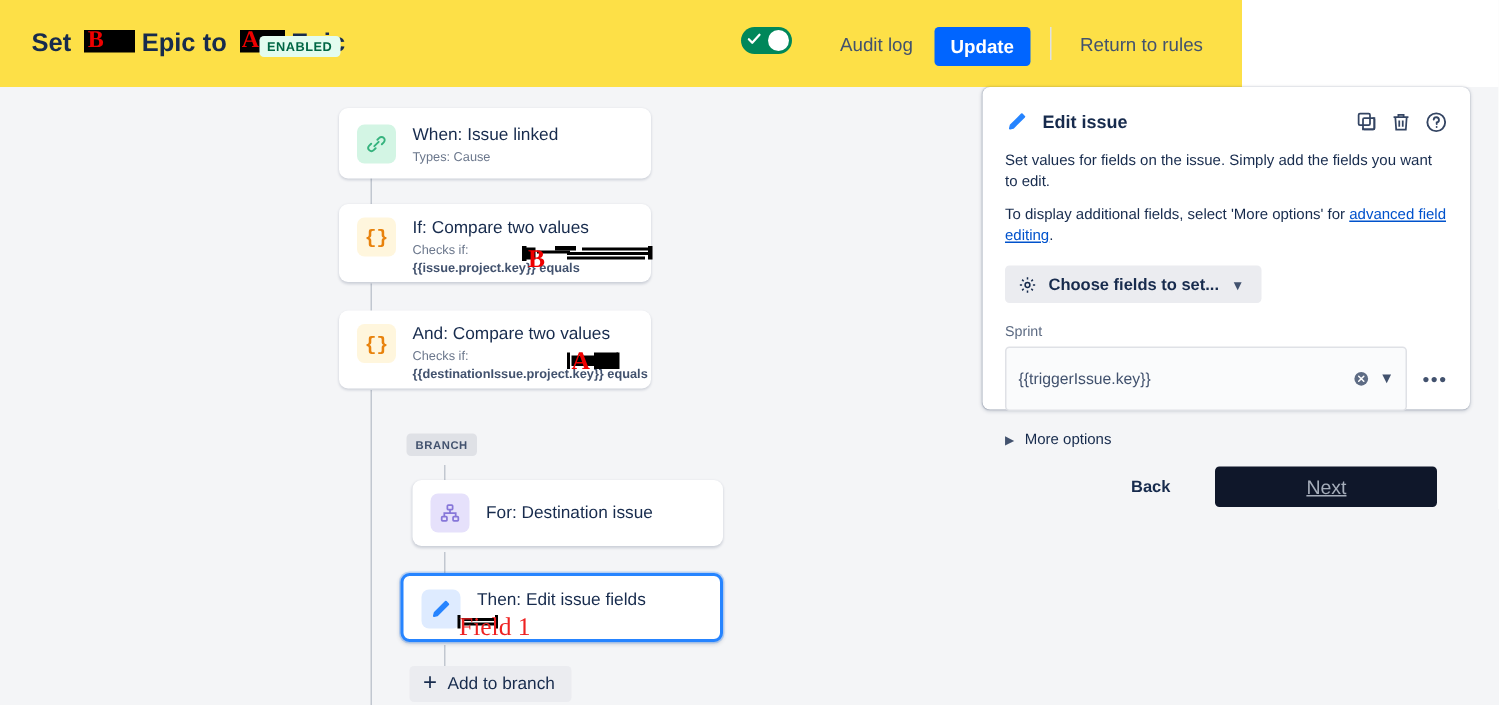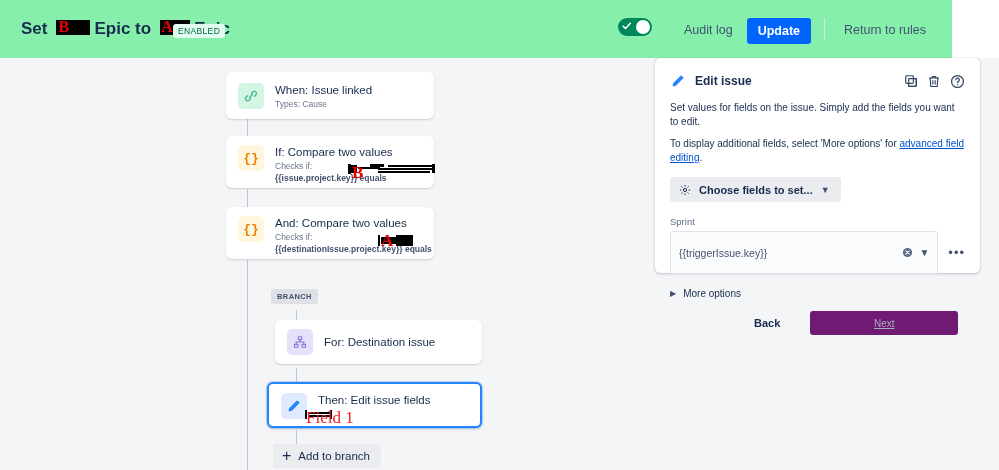--- a/index.html
+++ b/index.html
@@ -6,22 +6,22 @@
   html, body {
     width: 999px; height: 470px;
     font-family: "Liberation Sans", sans-serif;
     background: #ffffff;
     overflow: hidden;
   }
   #app { position: relative; width: 999px; height: 470px; background: #ffffff; }
 
   
   .header {
-    position: absolute; left: 0; top: 0; width: 952px; height: 58px;
-    background: #86efac;
+    position: absolute; left: 0; top: 0; width: 828px; height: 58px;
+    background: #fde047;
     display: flex; align-items: center;
   }
   .rule-title {
     position: absolute; left: 21px; top: 19px;
     font-size: 17px; font-weight: bold; color: #172b4d;
     display: flex; align-items: baseline; white-space: nowrap;
   }
   .rule-title .word { margin-right: 5px; }
   .redact-inline {
     display: inline-block; position: relative;
@@ -34,21 +34,21 @@
     position: absolute; color: #ee0000; font-weight: bold;
     font-family: "Liberation Serif", serif;
     pointer-events: none; line-height: 1;
   }
   .title-annot-b { left: 2px; top: -1px; font-size: 16px; }
   .title-annot-a { left: 1px; top: -1px; font-size: 16px; }
 
   .enabled-badge {
     position: absolute; left: 173px; top: 24px;
     background: #e3fcef; color: #006644;
-    font-size: 8.5px; font-weight: normal; letter-spacing: .35px;
+    font-size: 8.5px; font-weight: bold; letter-spacing: .35px;
     padding: 2px 5px 2px 5px; border-radius: 3px;
     text-transform: uppercase;
   }
 
   .hdr-right {
     position: absolute; right: 16px; top: 18px;
     display: flex; align-items: flex-start; gap: 0;
   }
   .toggle {
     width: 34px; height: 18px; border-radius: 9px; background: #00875a;
@@ -178,22 +178,22 @@
   }
   .more-chev { font-size: 8px; color: #42526e; }
 
   .panel-footer { display: flex; margin-top: 12px; }
   .btn-back {
     background: transparent; border: none; font-size: 11px; font-weight: bold;
     color: #172b4d; cursor: pointer; padding: 6px 14px; margin-left: 70px;
     font-family: "Liberation Sans", sans-serif;
   }
   .btn-next {
-    background: #701a75; border: none; border-radius: 3px;
-    font-size: 10px; color: #a5adba; padding: 6px 0; width: 148px;
+    background: #0f172a; border: none; border-radius: 3px;
+    font-size: 13px; color: #a5adba; padding: 6px 0; width: 148px;
     margin-left: 16px; cursor: default; font-family: "Liberation Sans", sans-serif; text-decoration: underline;
   }
 
   .annot-field {
     position: absolute; color: #ee2222; font-size: 17px;
     font-family: "Liberation Serif", serif; pointer-events: none;
   }
 </style>
 </head>
 <body>

